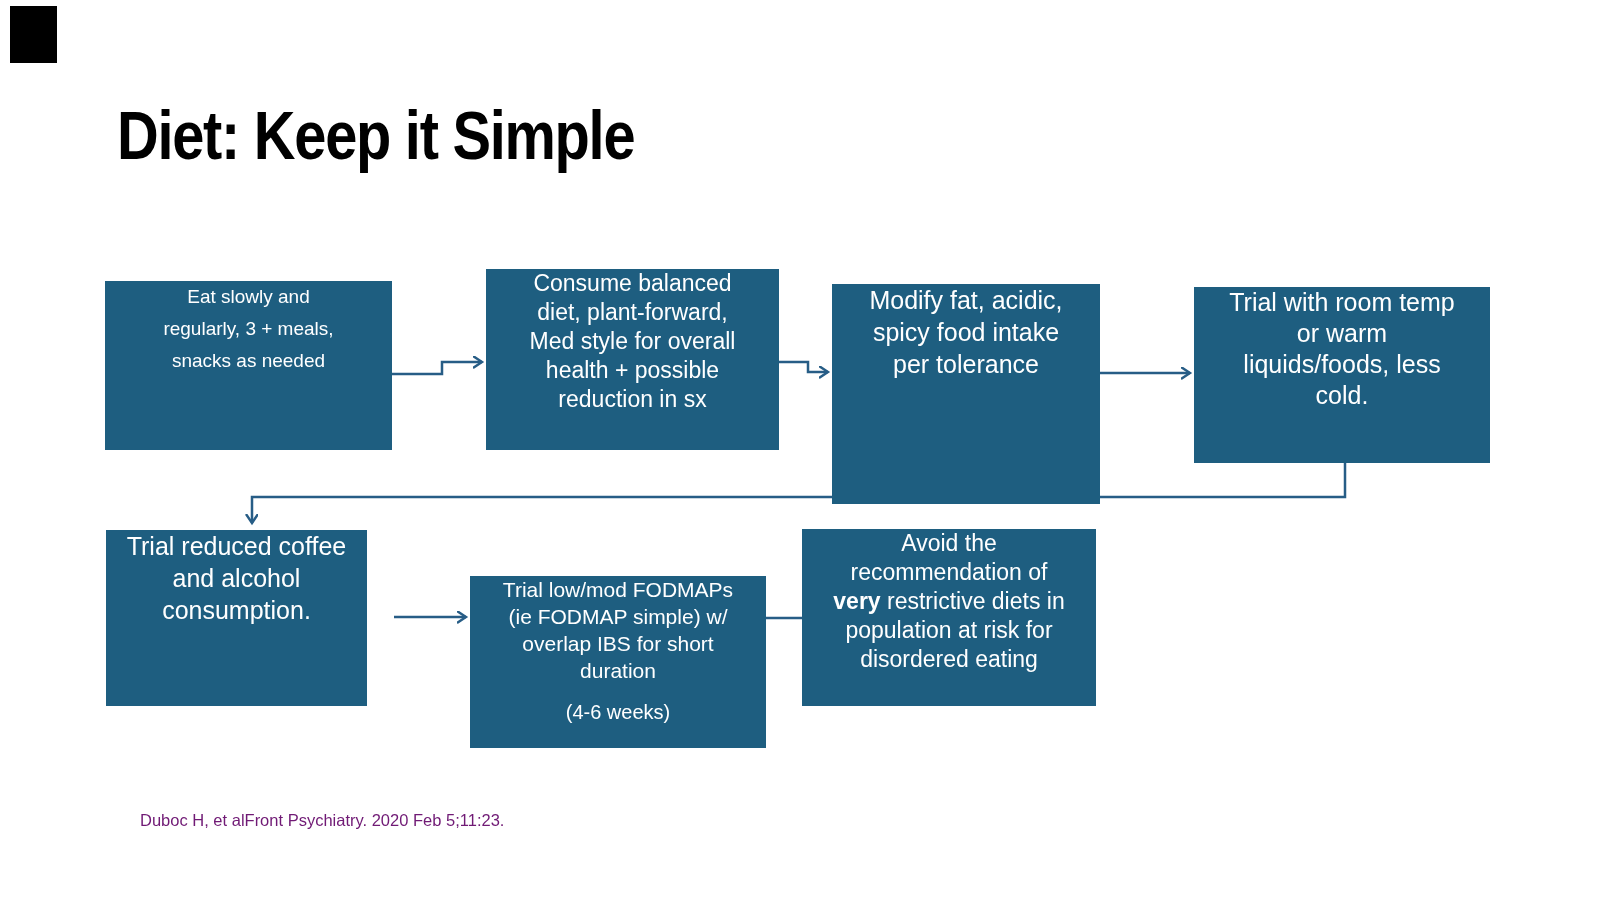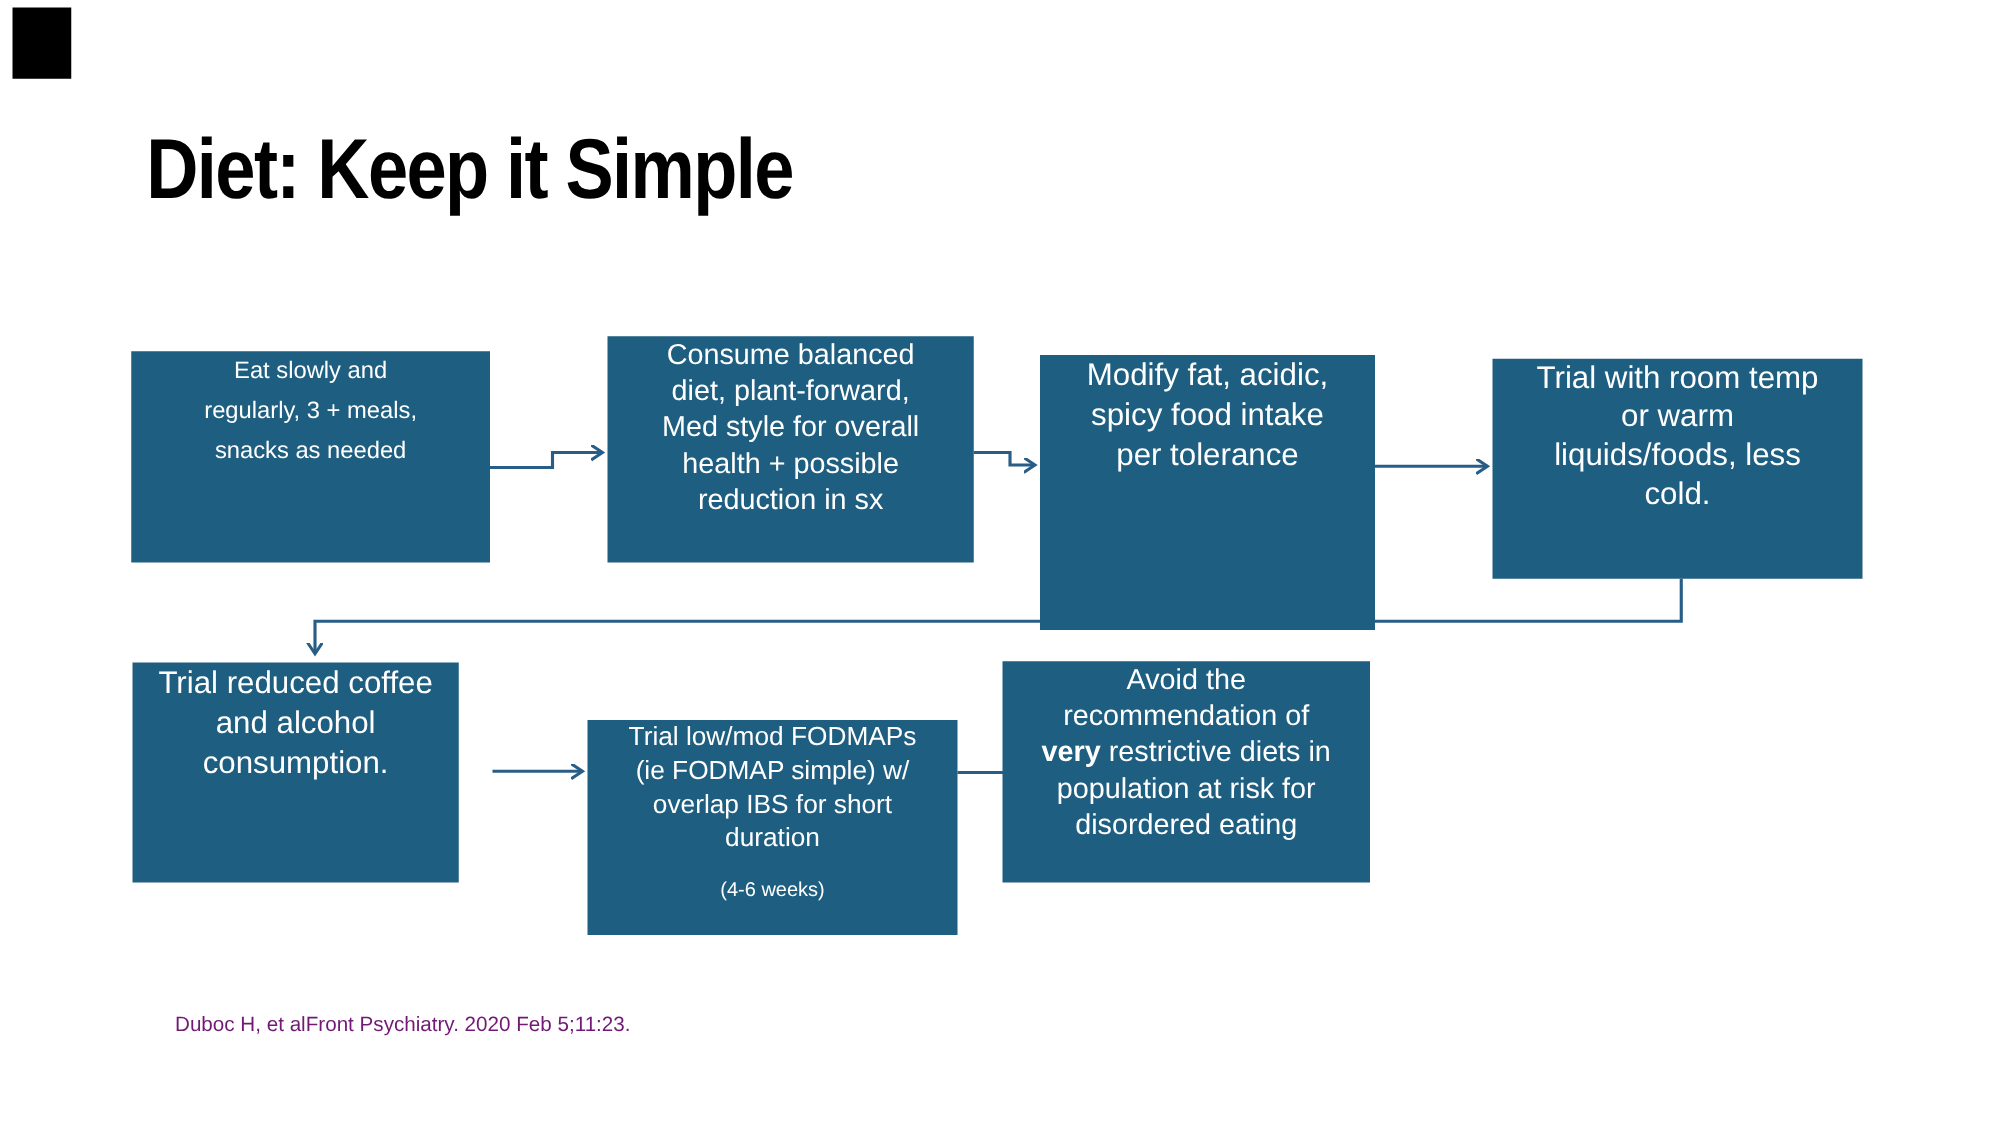--- a/index.html
+++ b/index.html
@@ -21,21 +21,21 @@
     display:flex;flex-direction:column;align-items:center;
     text-align:center;white-space:pre-line;
   }
   #box1{left:105px;top:281px;width:287px;height:169px;font-size:19px;line-height:32px;}
   #box2{left:486px;top:269px;width:293px;height:181px;font-size:23px;line-height:29px;}
   #box3{left:832px;top:284px;width:268px;height:220px;font-size:25px;line-height:32px;}
   #box4{left:1194px;top:287px;width:296px;height:176px;font-size:25px;line-height:31px;}
   #box5{left:106px;top:530px;width:261px;height:176px;font-size:25px;line-height:32px;}
   #box6{left:470px;top:530px;width:296px;height:172px;font-size:21px;line-height:27px;margin-top:46px;}
   #box7{left:802px;top:529px;width:294px;height:177px;font-size:23px;line-height:29px;}
-  #box6 .sub{margin-top:15px;font-size:16px;}
+  #box6 .sub{margin-top:15px;font-size:20px;}
   .bold-word{font-weight:bold;}
   #connectors{position:absolute;left:0;top:0;width:1600px;height:902px;pointer-events:none;}
   #citation{
     position:absolute;left:140px;top:811px;font-size:16.5px;color:#701a75;
   }
 </style>
 </head>
 <body>
 
 <div id="slide">

